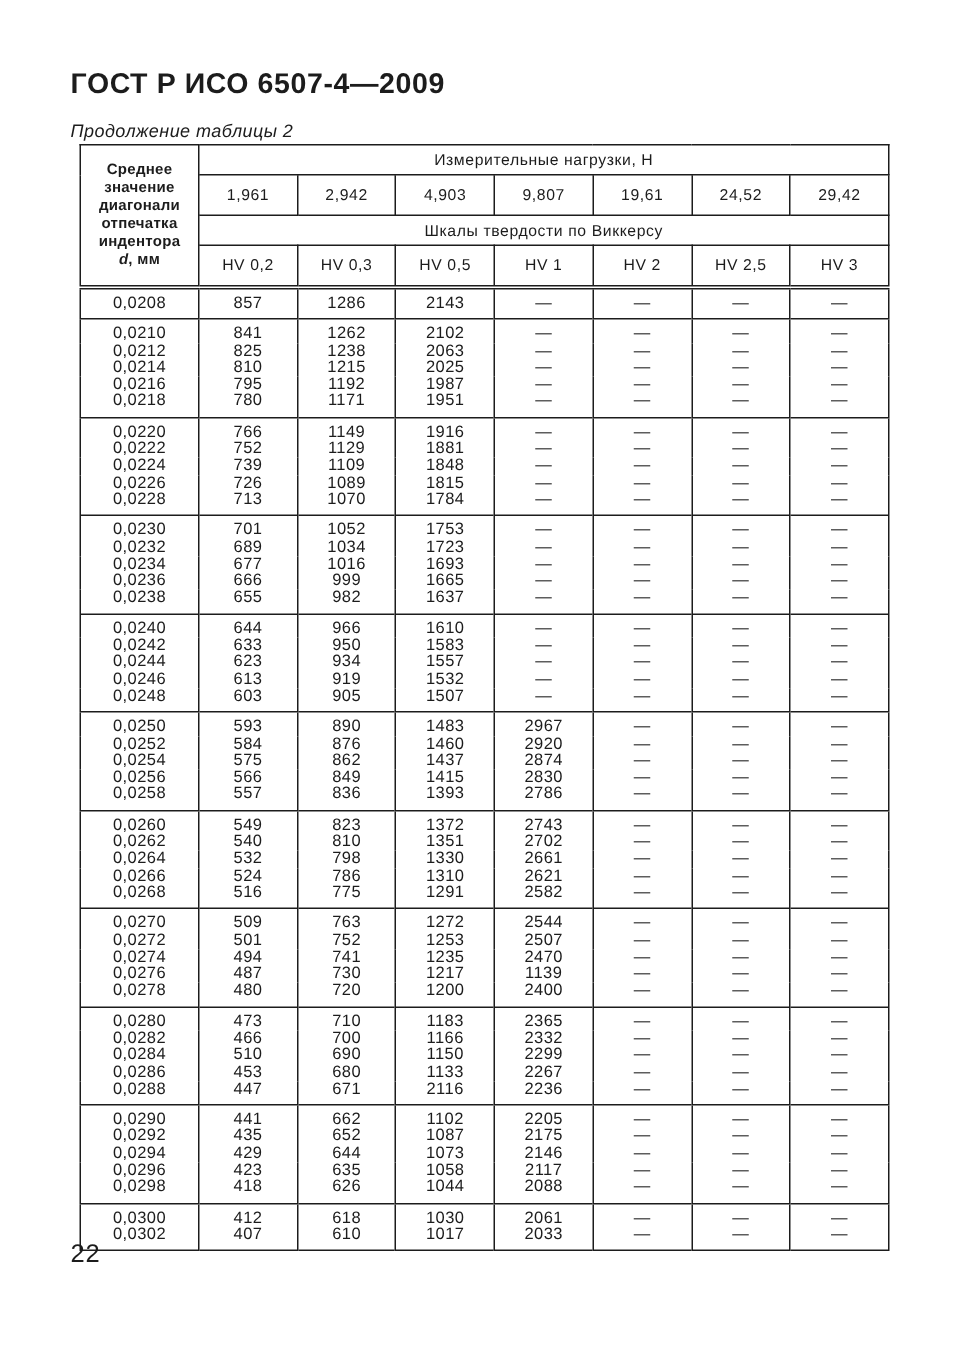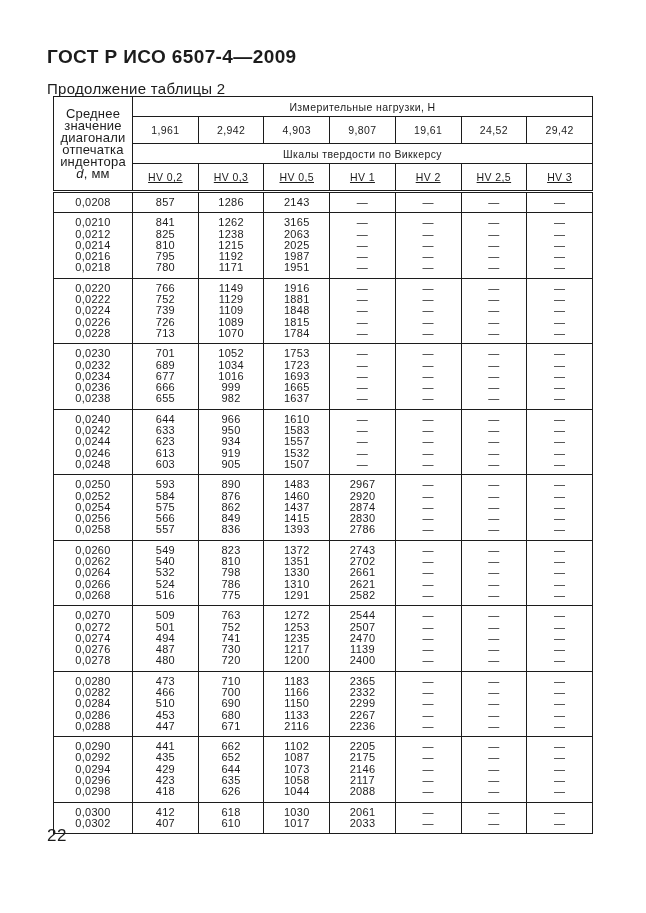--- a/index.html
+++ b/index.html
@@ -15,51 +15,53 @@
     position: absolute;
     left: 47px; top: 46px;
     font-size: 19px;
     font-weight: bold;
     letter-spacing: 0.4px;
     white-space: nowrap;
   }
   .table-caption {
     position: absolute;
     left: 47px; top: 80px;
-    font-size: 15px;
+    font-size: 12px;
+    font-style: italic;
     letter-spacing: 0.3px;
     white-space: nowrap;
   }
   table.hardness {
     position: absolute;
     left: 53px; top: 96px;
     width: 540px;
     border-collapse: collapse;
     table-layout: fixed;
     border: 1.5px solid #1c1c1c;
   }
   col.c-d { width: 79px; }
   thead th {
     font-weight: normal;
     font-size: 10.5px;
     border: 1px solid #1c1c1c;
     letter-spacing: 0.4px;
     vertical-align: middle;
   }
   th.corner {
-    font-size: 13px;
+    font-size: 10px;
     line-height: 12px;
     letter-spacing: 0.2px;
     padding: 2px 1px;
     border-bottom: 3px double #1c1c1c;
+    font-weight: bold;
   }
   th.corner .sym { display: block; }
   tr.band-head th { padding: 4px 0 3px 0; }
   tr.loads-row th { padding: 7px 0; }
-  tr.hv-row th { padding: 7px 0; border-bottom: 3px double #1c1c1c; text-decoration: underline; }
+  tr.hv-row th { padding: 7px 0; border-bottom: 3px double #1c1c1c; }
   tbody { border-top: 1.5px solid #1c1c1c; }
   tbody:first-of-type { border-top: none; }
   tbody td {
     font-size: 11px;
     line-height: 11.3px;
     text-align: center;
     border-left: 1px solid #1c1c1c;
     border-right: 1px solid #1c1c1c;
     letter-spacing: 0.3px;
     padding: 0;
@@ -130,21 +132,21 @@
         <td>—</td>
         <td>—</td>
         <td>—</td>
       </tr>
     </tbody>
     <tbody>
       <tr>
         <td>0,0210</td>
         <td>841</td>
         <td>1262</td>
-        <td>3165</td>
+        <td>2102</td>
         <td>—</td>
         <td>—</td>
         <td>—</td>
         <td>—</td>
       </tr>
       <tr>
         <td>0,0212</td>
         <td>825</td>
         <td>1238</td>
         <td>2063</td>

